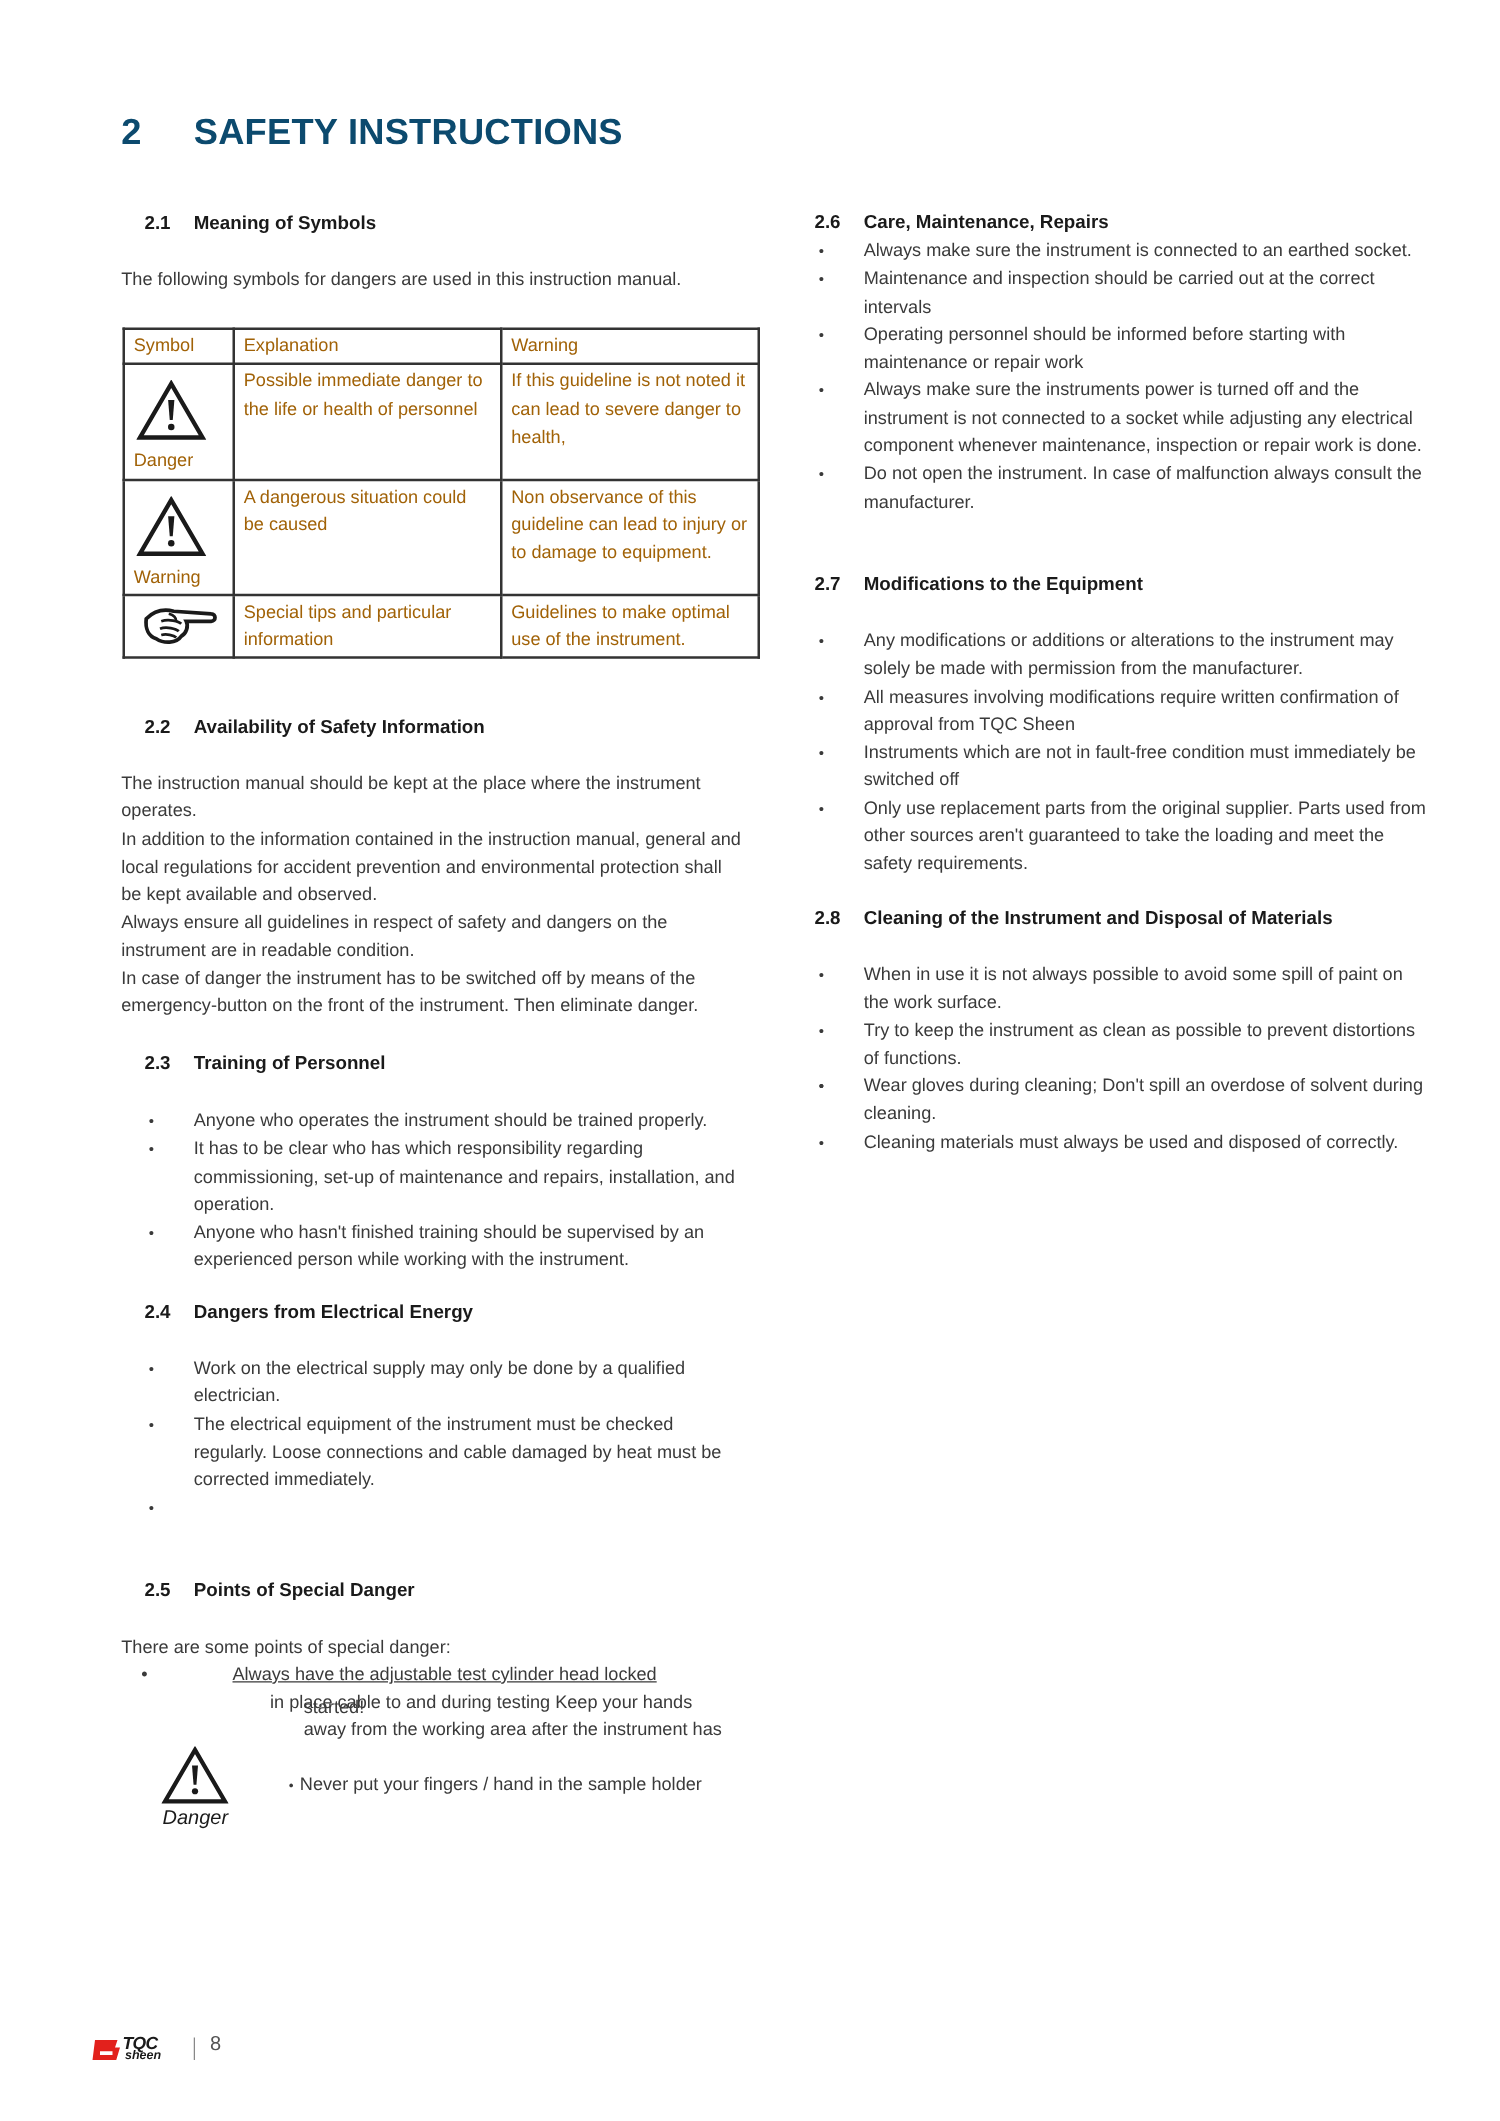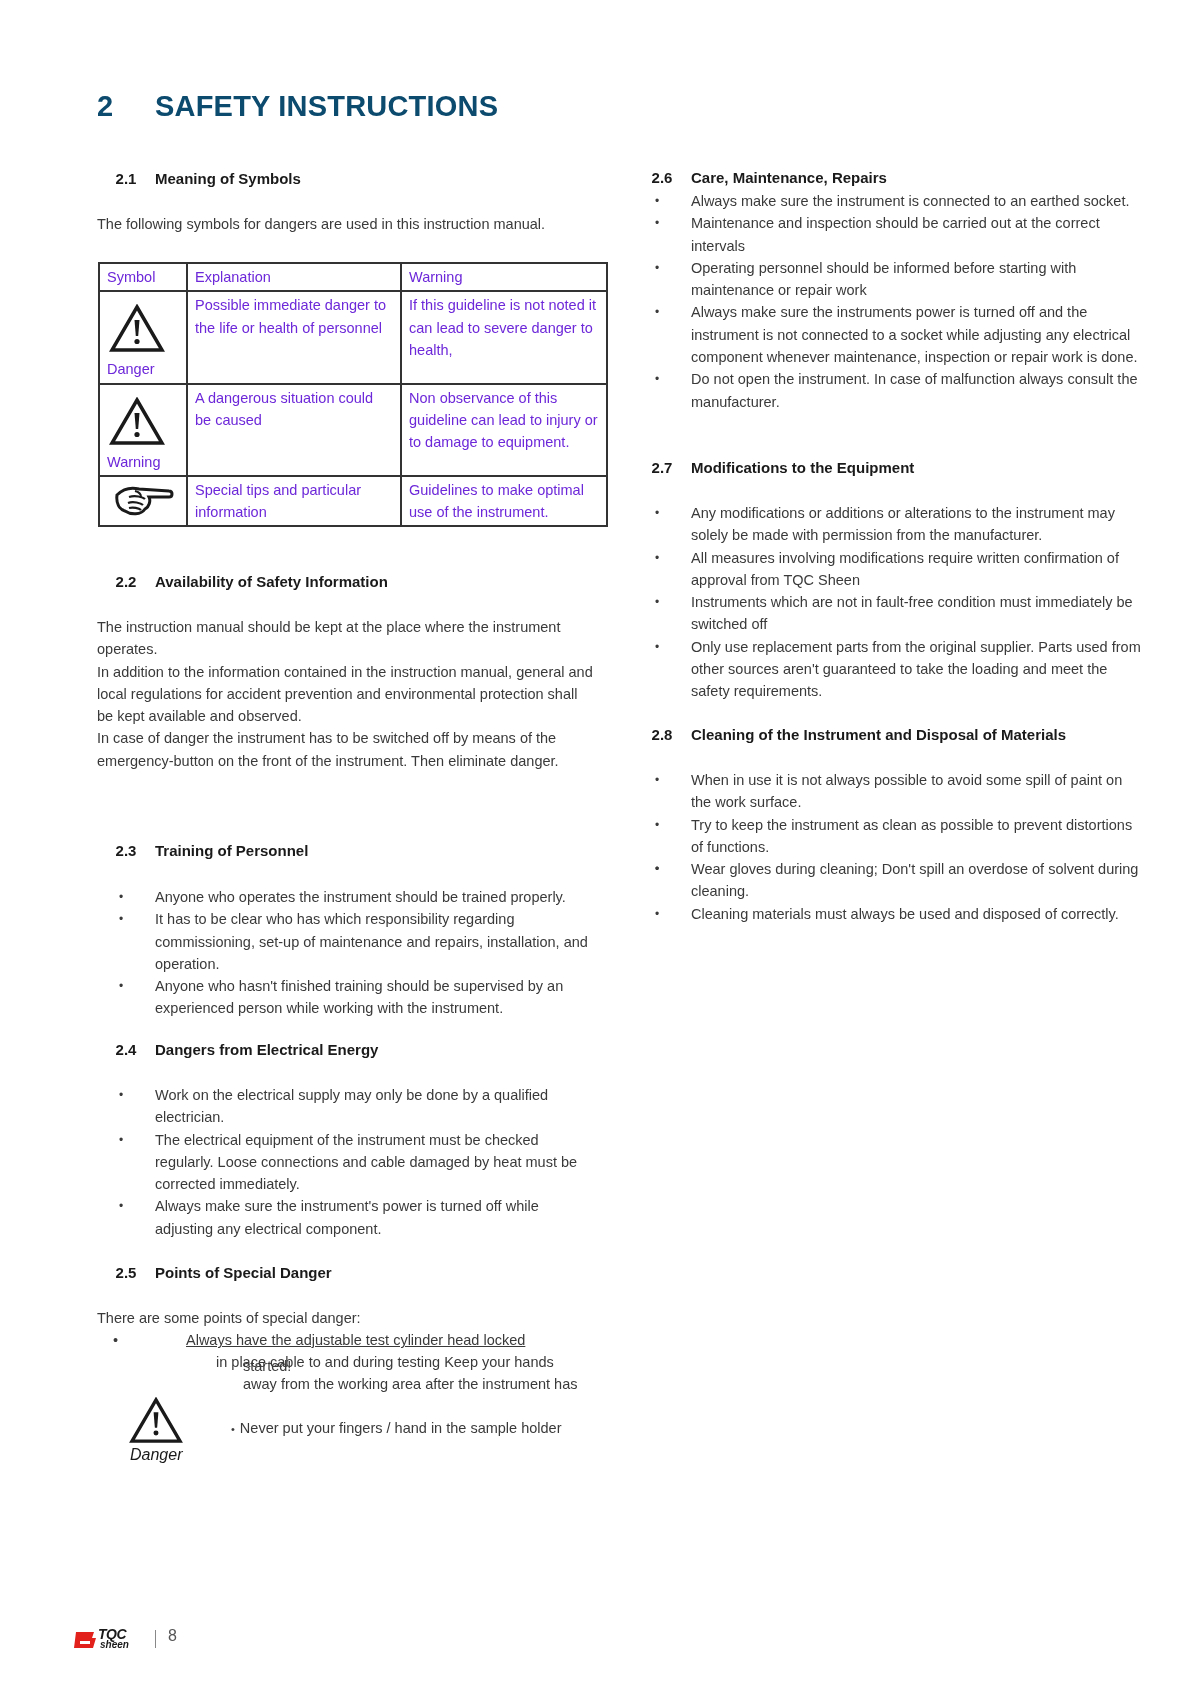--- a/index.html
+++ b/index.html
@@ -6,21 +6,21 @@
   body { width: 1200px; height: 1697px; position: relative; overflow: hidden;
          font-family: "Liberation Sans", sans-serif; color: #333; }
   .page-title { position: absolute; left: 97px; top: 90px; font-size: 29px; font-weight: bold; color: #0c4a6e; letter-spacing: 0.2px; }
   .page-title .num { display: inline-block; width: 58px; }
   .h2 { position: absolute; font-size: 15px; font-weight: bold; color: #1a1a1a; white-space: nowrap; }
   .h2 .num { display: inline-block; width: 58px; text-align: center; }
   .p { position: absolute; font-size: 14.5px; line-height: 22.3px; color: #3a3a3a; font-weight: 300; }
   ul.bullets { position: absolute; margin: 0; padding: 0; list-style: none; font-size: 14.5px; line-height: 22.3px; color: #3a3a3a; }
   ul.bullets li { position: relative; padding-left: 58px; }
   ul.bullets li .dot { position: absolute; left: 22px; top: 0; font-size: 12px; }
-  table.sym { position: absolute; left: 98px; top: 262px; width: 510px; border-collapse: collapse; font-size: 14.5px; line-height: 22.3px; color: #6d28d9; }
+  table.sym { position: absolute; left: 98px; top: 262px; width: 510px; border-collapse: collapse; font-size: 14.5px; line-height: 22.3px; color: #a16207; }
   table.sym td { border: 2px solid #333; vertical-align: top; padding: 2px 7px; }
   table.sym td.c1 { width: 72px; }
   table.sym td.c2 { width: 198px; }
   .symcell { position: relative; }
   .tri { display: block; margin: 10px 0 4px 2px; }
   .foot-logo { position: absolute; left: 72px; top: 1628px; }
   .foot-sep { position: absolute; left: 155px; top: 1630px; width: 1px; height: 18px; background: #888; }
   .foot-page { position: absolute; left: 168px; top: 1627px; font-size: 16px; color: #555; }
 </style>
 </head>
@@ -79,39 +79,40 @@
   </tr>
 </tbody>
   </table>
 
 <div class="h2" style="left:97px; top:573px;">
   <span class="num">2.2</span><span>Availability of Safety Information</span>
 </div>
 <div class="p" style="left:97px; top:616px; width:500px;">
   <div>The instruction manual should be kept at the place where the instrument operates.</div>
   <div>In addition to the information contained in the instruction manual, general and local regulations for accident prevention and environmental protection shall be kept available and observed.</div>
+  <div>Always ensure all guidelines in respect of safety and dangers on the instrument are in readable condition.</div>
   <div>In case of danger the instrument has to be switched off by means of the emergency-button on the front of the instrument. Then eliminate danger.</div>
 </div>
 
 <div class="h2" style="left:97px; top:842px;">
   <span class="num">2.3</span><span>Training of Personnel</span>
 </div>
 <ul class="bullets" style="left:97px; top:886px; width:500px;">
   <li><span class="dot">•</span><span>Anyone who operates the instrument should be trained properly.</span></li>
   <li><span class="dot">•</span><span>It has to be clear who has which responsibility regarding commissioning, set-up of maintenance and repairs, installation, and operation.</span></li>
   <li><span class="dot">•</span><span>Anyone who hasn't finished training should be supervised by an experienced person while working with the instrument.</span></li>
 </ul>
 
 <div class="h2" style="left:97px; top:1041px;">
   <span class="num">2.4</span><span>Dangers from Electrical Energy</span>
 </div>
 <ul class="bullets" style="left:97px; top:1084px; width:500px;">
   <li><span class="dot">•</span><span>Work on the electrical supply may only be done by a qualified electrician.</span></li>
   <li><span class="dot">•</span><span>The electrical equipment of the instrument must be checked regularly. Loose connections and cable damaged by heat must be corrected immediately.</span></li>
-  <li><span class="dot">•</span><span>Always make sure the instrument's power is turned off while adjusting any electrical component.</span></li>
+  <li><span class="dot">•</span></li>
 </ul>
 
 <div class="h2" style="left:97px; top:1264px;">
   <span class="num">2.5</span><span>Points of Special Danger</span>
 </div>
 <div class="p" style="left:97px; top:1307px; width:500px;">There are some points of special danger:</div>
 <div class="p" style="left:113px; top:1329px;">•</div>
 <div class="p" style="left:186px; top:1329px; white-space:nowrap;text-decoration:underline;">Always have the adjustable test cylinder head locked</div>
 <div class="p" style="left:216px; top:1351px; white-space:nowrap;">in place cable to and during testing Keep your hands</div>
 <div class="p" style="left:243px; top:1373px; white-space:nowrap;">away from the working area after the instrument has</div>

